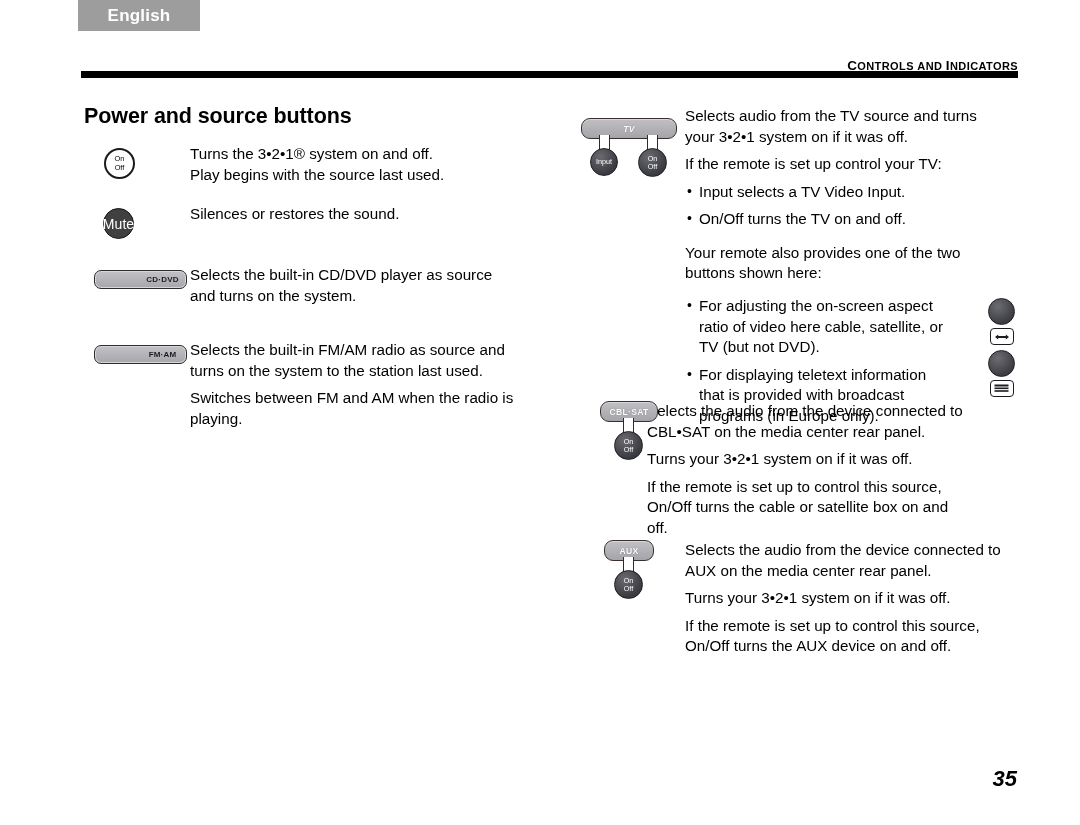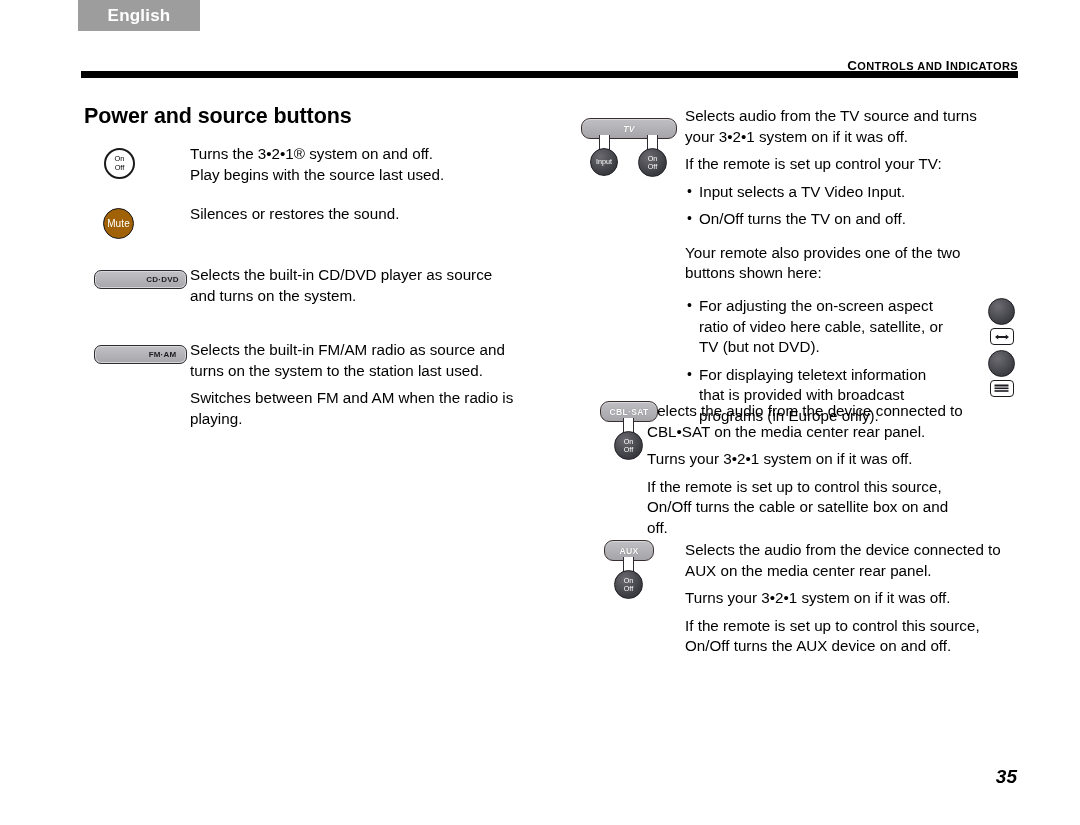--- a/index.html
+++ b/index.html
@@ -123,27 +123,27 @@
     line-height: 8.5px;
     font-size: 7.4px;
     color: #000;
   }
 
   
   .btn-circle-dark {
     width: 29px;
     height: 29px;
     border-radius: 50%;
-    background: #a16207;
+    background: #404040;
     border: 1px solid #17171a;
     color: #ffffff;
     display: flex;
     align-items: center;
     justify-content: center;
-    font-size: 10px;
+    font-size: 14px;
     letter-spacing: 0.1px;
   }
 
   
   .btn-pill {
     width: 47px;
     height: 17px;
     border-radius: 7px;
     background: linear-gradient(#c2c2c6, #a7a7ab);
     border: 1.5px solid #2b2b30;
@@ -250,21 +250,21 @@
     top: -1px;
     font-size: 14px;
   }
   .bullet-gap { height: 7px; }
 
   
   .folio {
     position: absolute;
     right: 63px;
     top: 766px;
-    font-size: 19px;
+    font-size: 22px;
     font-style: italic;
     font-weight: bold;
   }
 </style>
 </head>
 <body>
 
 <div class="lang-tab">
   <span>English</span>
 </div>

